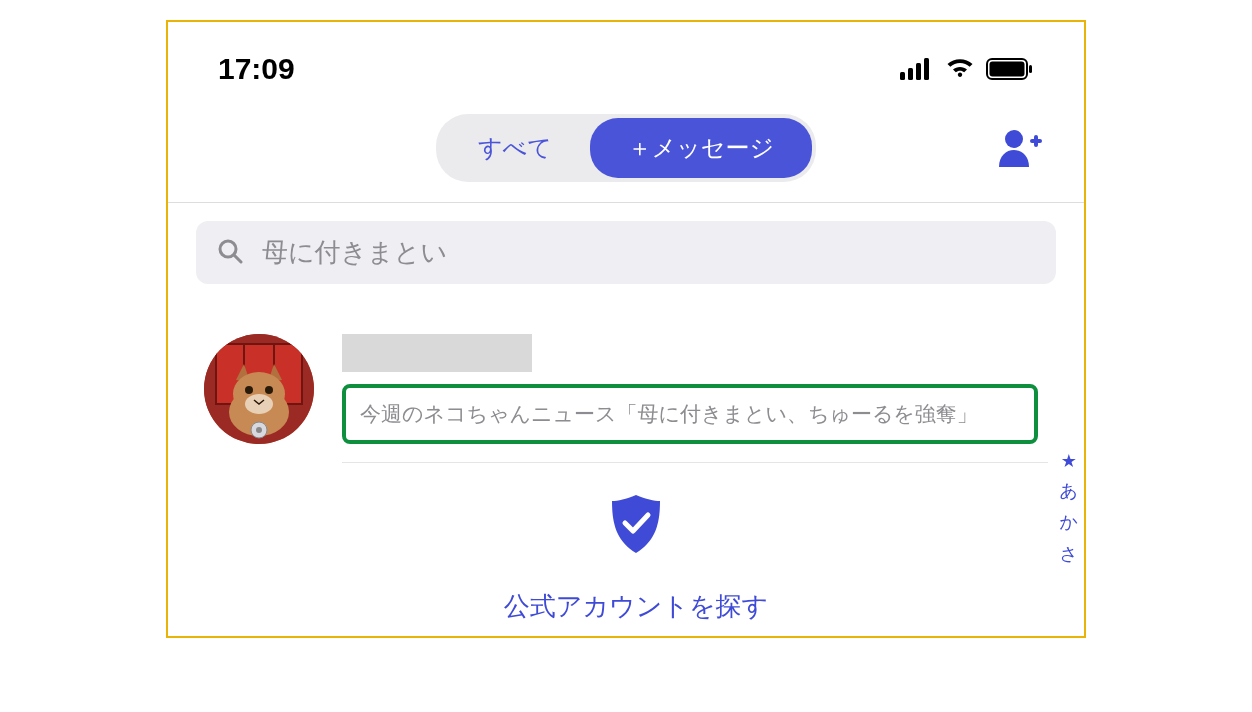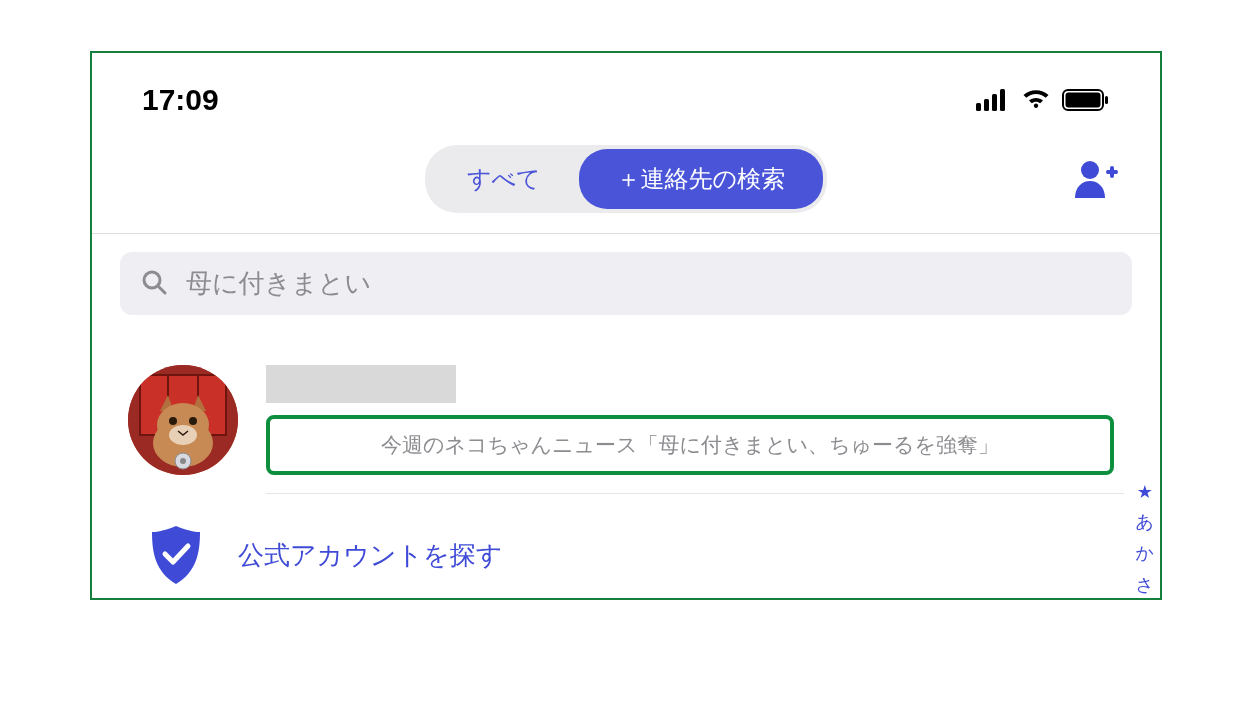--- a/index.html
+++ b/index.html
@@ -9,26 +9,25 @@
     }
     body {
       font-family: -apple-system, BlinkMacSystemFont, "Hiragino Sans", "Hiragino Kaku Gothic ProN", sans-serif;
       background: #fff;
       display: flex;
       justify-content: center;
       align-items: flex-start;
       padding: 20px;
     }
     .phone-frame {
-      width: 1072px;
-      border: 2px solid #15803d;
+      width: 920px;
+      border: 2px solid #eab308;
       background: #fff;
       position: relative;
       overflow: hidden;
-      margin-top: 31px;
     }
     .status-bar {
       display: flex;
       justify-content: space-between;
       align-items: center;
       padding: 30px 50px 10px 50px;
     }
     .status-time {
       font-size: 30px;
       font-weight: 600;
@@ -89,21 +88,20 @@
       border-radius: 12px;
       padding: 14px 20px;
       gap: 18px;
     }
     .search-placeholder {
       color: #8c8c91;
       font-size: 26px;
     }
     .contact-list {
       padding: 30px 0 0 0;
-      text-align: center;
     }
     .contact-row {
       display: flex;
       align-items: flex-start;
       padding: 10px 36px 0 36px;
       position: relative;
     }
     .avatar {
       width: 110px;
       height: 110px;
@@ -141,20 +139,21 @@
       white-space: nowrap;
       overflow: hidden;
       text-overflow: ellipsis;
     }
     .official-row {
       display: flex;
       align-items: center;
       padding: 30px 36px 12px 56px;
       gap: 34px;
       cursor: pointer;
+      flex-direction: column;
     }
     .shield {
       width: 56px;
       height: 62px;
     }
     .official-label {
       color: #3f4bd6;
       font-size: 26px;
     }
     .index-bar {
@@ -206,21 +205,21 @@
           <rect x="3.5" y="3.5" width="35" height="15" rx="3" fill="#000"></rect>
           <rect x="43" y="7" width="3" height="8" rx="1.5" fill="#000"></rect>
         </svg>
       </span>
     </div>
   </div>
 
   <div class="nav-bar">
     <div class="segmented-control">
       <div class="seg-item inactive">すべて</div>
-      <div class="seg-item active">＋連絡先の検索</div>
+      <div class="seg-item active">＋メッセージ</div>
     </div>
     <div class="add-contact">
       <svg width="48" height="40" viewBox="0 0 48 40">
         <circle cx="18" cy="12" r="9" fill="#3f4bd6"></circle>
         <path d="M3 40 C3 29 10 23 18 23 C26 23 33 29 33 40 Z" fill="#3f4bd6"></path>
         <rect x="34" y="12" width="12" height="4" rx="2" fill="#3f4bd6"></rect>
         <rect x="38" y="8" width="4" height="12" rx="2" fill="#3f4bd6"></rect>
       </svg>
     </div>
   </div>

